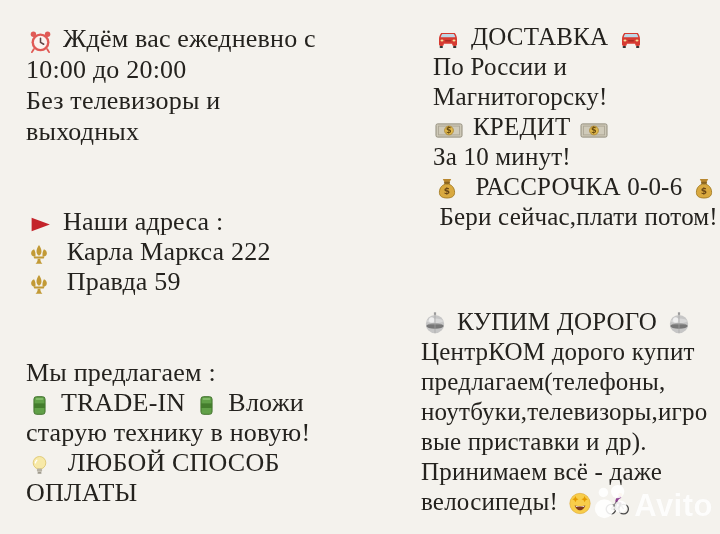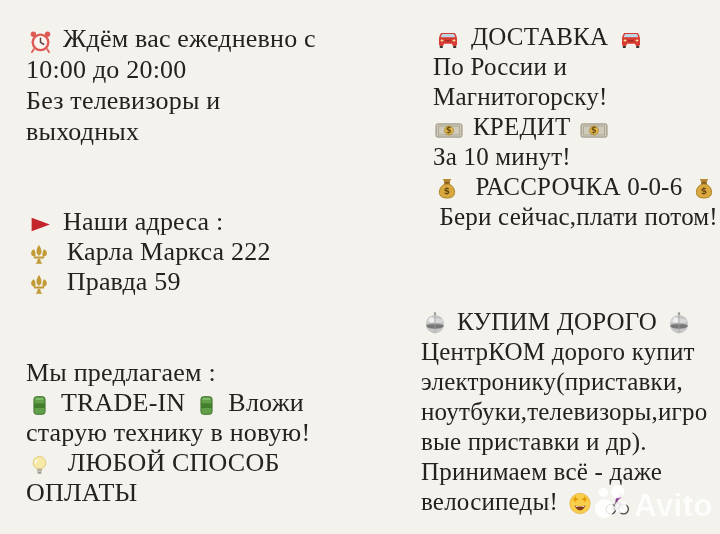--- a/index.html
+++ b/index.html
@@ -154,21 +154,21 @@
           <path d="M6 12.6 h12 M12 3.4 v18.4" stroke="#a5a5a5" stroke-width=".7" fill="none"></path>
         </svg><span>КУПИМ ДОРОГО</span><svg class="emoji" viewBox="0 0 24 24" width="24" height="25">
           <rect x="10.9" y=".8" width="2.2" height="2.6" fill="#9a9a9a"></rect>
           <circle cx="12" cy="12.6" r="9.2" fill="#c6c6c6"></circle>
           <ellipse cx="12" cy="14.6" rx="8.7" ry="2.6" fill="#777"></ellipse>
           <ellipse cx="12" cy="9.4" rx="8" ry="2.4" fill="#d9d9d9"></ellipse>
           <circle cx="8.6" cy="8.4" r="2.6" fill="#efefef"></circle>
           <path d="M6 12.6 h12 M12 3.4 v18.4" stroke="#a5a5a5" stroke-width=".7" fill="none"></path>
         </svg></div>
       <div class="line"><span>ЦентрКОМ дорого купит</span></div>
-      <div class="line"><span>электронику(приставки,</span></div>
+      <div class="line"><span>предлагаем(телефоны,</span></div>
       <div class="line"><span>ноутбуки,телевизоры,игро</span></div>
       <div class="line"><span>вые приставки и др).</span></div>
       <div class="line"><span>Принимаем всё - даже</span></div>
       <div class="line"><span>велосипеды!</span><svg class="emoji" viewBox="0 0 24 24" width="24" height="25">
           <circle cx="12" cy="12" r="10.2" fill="#f8cd4a" stroke="#dca83b" stroke-width=".6"></circle>
           <path d="M7.4 4.6l1 2.1 2.1 1-2.1 1-1 2.1-1-2.1-2.1-1 2.1-1z" fill="#e59b00"></path>
           <path d="M16.6 4.6l1 2.1 2.1 1-2.1 1-1 2.1-1-2.1-2.1-1 2.1-1z" fill="#e59b00"></path>
           <path d="M6.6 14c1.5 3.2 3.3 4.8 5.4 4.8s3.9-1.6 5.4-4.8c-3.5 1.1-7.3 1.1-10.8 0z" fill="#80391b"></path>
           <path d="M7.6 14.6c2.9.7 5.9.7 8.8 0l-.4 1H8z" fill="#fff"></path>
         </svg><svg class="emoji" viewBox="0 0 26 24" width="26" height="25">

